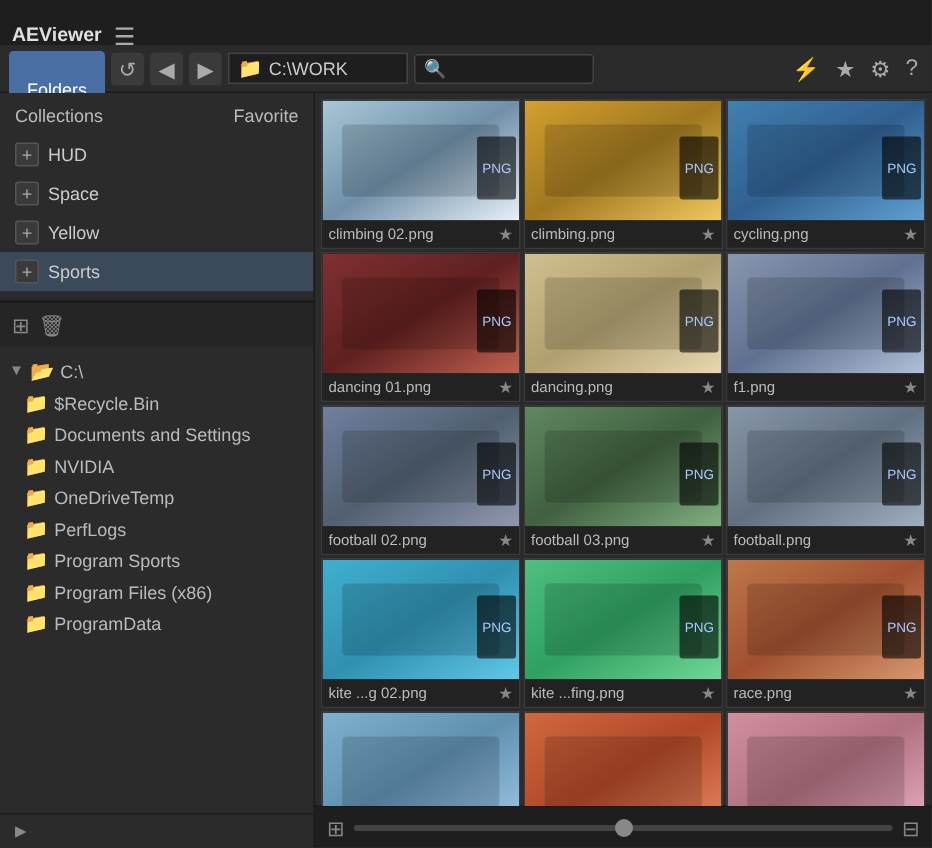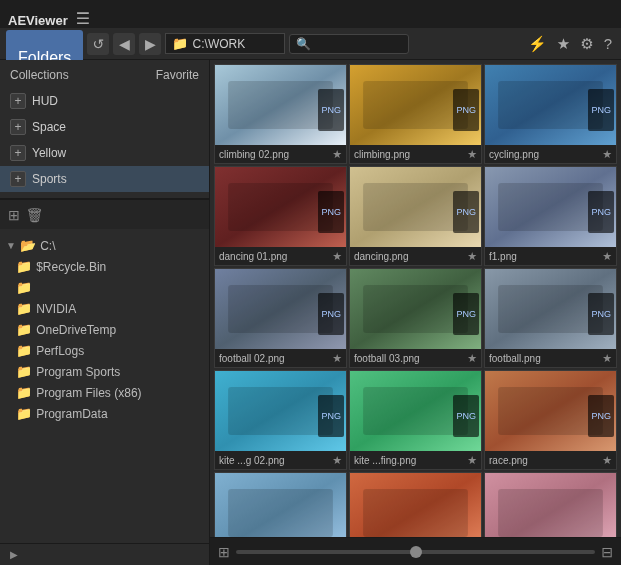--- a/index.html
+++ b/index.html
@@ -13,22 +13,22 @@
       overflow: hidden;
       display: flex;
       flex-direction: column;
     }
 
     
     .title-bar {
       background: #1e1e1e;
       height: 28px;
       display: flex;
-      align-items: flex-end;
-      padding: 0 8px;
+      align-items: flex-start;
+      padding: 15px 8px;
       gap: 8px;
       flex-shrink: 0;
     }
     .title-bar-logo {
       font-weight: bold;
       color: #e0e0e0;
       font-size: 13px;
     }
     .title-bar-menu {
       color: #aaa;
@@ -45,21 +45,21 @@
       padding: 0 6px;
       gap: 4px;
       border-bottom: 1px solid #1a1a1a;
       flex-shrink: 0;
     }
     .toolbar-tab {
       background: #4a6fa5;
       color: #fff;
       padding: 19px 12px;
       border-radius: 3px;
-      font-size: 16px;
+      font-size: 12px;
       cursor: pointer;
       margin-top: 28px;
     }
     .toolbar-btn {
       background: #3a3a3a;
       border: none;
       color: #aaa;
       width: 22px;
       height: 22px;
       border-radius: 3px;
@@ -354,20 +354,21 @@
         <span class="tree-arrow">▼</span>
         <span class="tree-folder open">📂</span>
         <span class="tree-label">C:\</span>
       </div>
       <div class="tree-item level1">
         <span class="tree-folder">📁</span>
         <span class="tree-label">$Recycle.Bin</span>
       </div>
       <div class="tree-item level1">
         <span class="tree-folder">📁</span>
+        <span class="tree-label">Documents and Settings</span>
       </div>
       <div class="tree-item level1">
         <span class="tree-folder">📁</span>
         <span class="tree-label">NVIDIA</span>
       </div>
       <div class="tree-item level1">
         <span class="tree-folder">📁</span>
         <span class="tree-label">OneDriveTemp</span>
       </div>
       <div class="tree-item level1">

